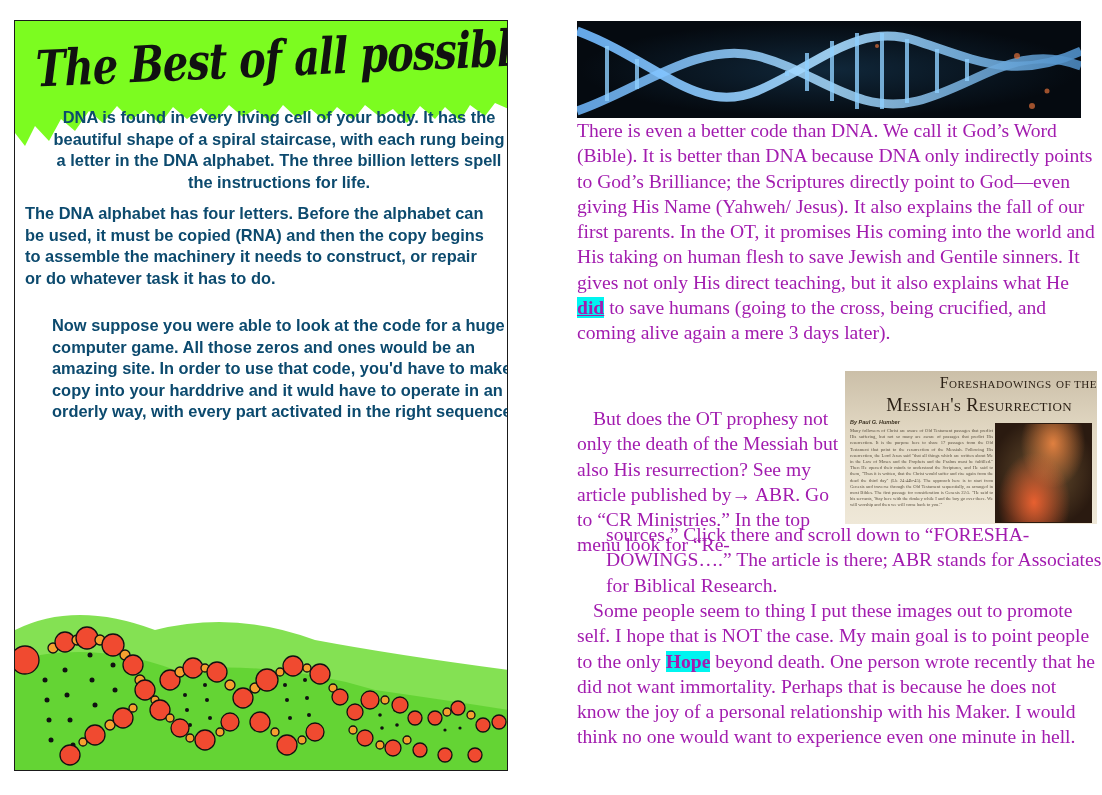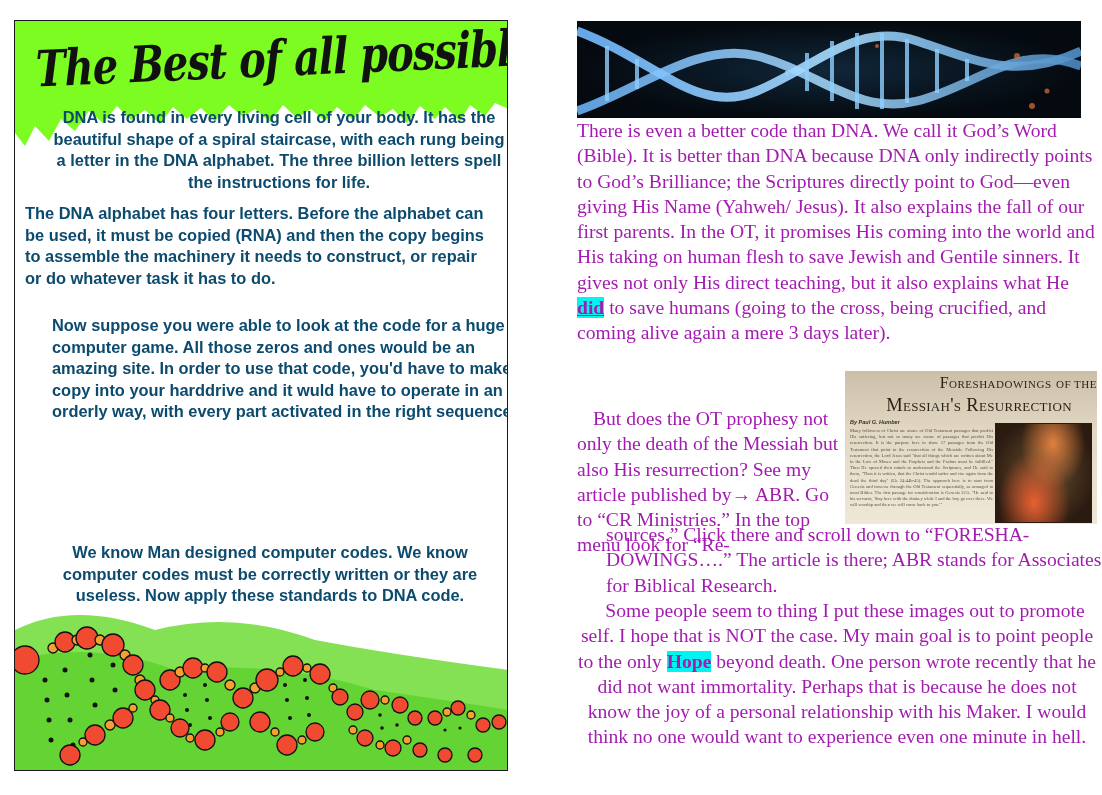--- a/index.html
+++ b/index.html
@@ -40,21 +40,21 @@
     background: radial-gradient(ellipse at 50% 50%, #10273a 0%, #050a10 70%);
     overflow: hidden;
   }
   .rtext {
     position: absolute; font-family: "Liberation Serif", serif; font-size: 19.6px;
     line-height: 25.3px; color: #a21caf;
   }
   .r1 { left: 577px; top: 118px; width: 520px; }
   .r2 { left: 577px; top: 370px; width: 270px; margin-top: 36px; }
   .r3 { left: 577px; top: 522px; width: 520px; margin-left: 29px; }
-  .r4 { left: 577px; top: 598px; width: 520px; text-align: center; }
+  .r4 { left: 577px; top: 598px; width: 520px; }
   .hl { background: #00f5f0; font-weight: bold; }
   .hl.u { text-decoration: underline; }
   .indent { display: inline-block; width: 16px; }
 
   .article-thumb {
     position: absolute; left: 845px; top: 371px; width: 252px; height: 153px;
     background: linear-gradient(180deg, #cbbfa8 0%, #e2d8c3 40%, #efe8d8 100%);
     overflow: hidden;
   }
   .at-title1 {
@@ -91,21 +91,20 @@
   <div class="green-header">
     <svg width="494" height="130" viewBox="0 0 494 130">
       <path d="M0,0 L494,0 L494,88 L480,82 L470,95 L455,84 L445,100 L430,86 L420,98 L405,85 L392,102 L378,88 L365,96 L350,84 L338,99 L322,86 L310,100 L296,88 L282,97 L268,84 L255,101 L240,88 L228,96 L214,84 L200,100 L186,87 L172,98 L158,86 L145,103 L130,89 L116,99 L102,85 L88,102 L74,90 L60,110 L46,98 L34,120 L20,105 L10,125 L0,112 Z" fill="#7cfc20"></path>
     </svg>
     <div class="title">The Best of all possible codes</div>
   </div>
 
   <div class="lp center p1">DNA is found in every living cell of your body. It has the beautiful shape of a spiral staircase, with each rung being a letter in the DNA alphabet. The three billion letters spell the instructions for life.</div>
   <div class="lp p2">The DNA alphabet has four letters. Before the alphabet can be used, it must be copied (RNA) and then the copy begins to assemble the machinery it needs to construct, or repair or do whatever task it has to do.</div>
   <div class="lp p3">Now suppose you were able to look at the code for a huge computer game. All those zeros and ones would be an amazing site. In order to use that code, you'd have to make a copy into your harddrive and it wuld have to operate in an orderly way, with every part activated in the right sequence.</div>
-  <div class="lp center p5">We know Man designed computer codes. We know computer codes must be correctly written or they are useless. Now apply these standards to DNA code.</div>
 
   <div class="helix-area">
     <svg width="494" height="170" viewBox="0 0 494 170">
       <defs>
         <radialGradient id="gbg" cx="50%" cy="80%" r="70%">
           <stop offset="0%" stop-color="#c8f5a0"></stop>
           <stop offset="50%" stop-color="#5fd62a"></stop>
           <stop offset="100%" stop-color="#ffffff" stop-opacity="0"></stop>
         </radialGradient>
       </defs>

